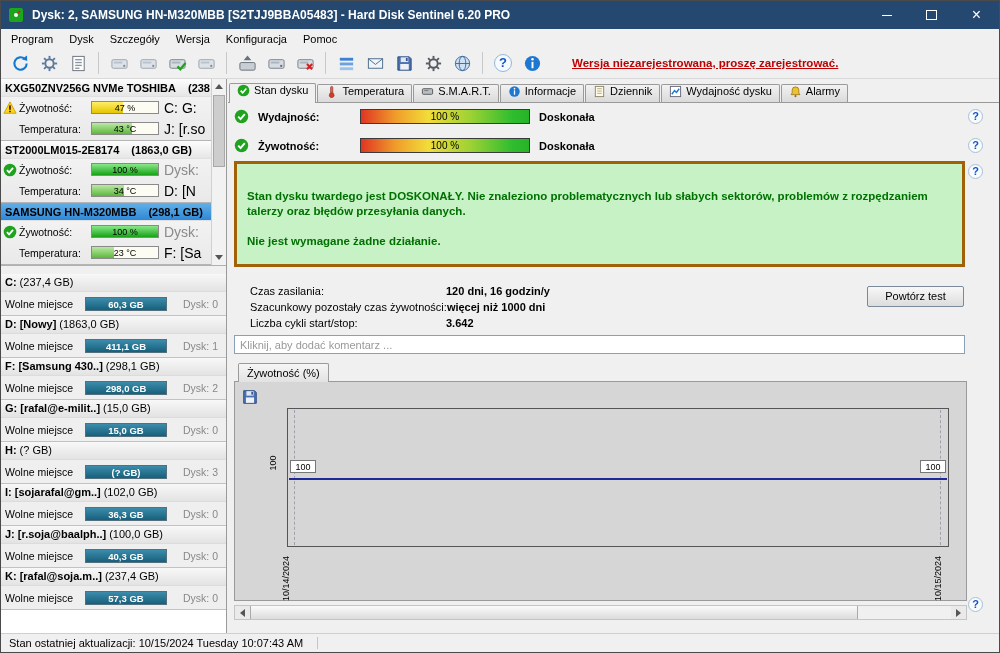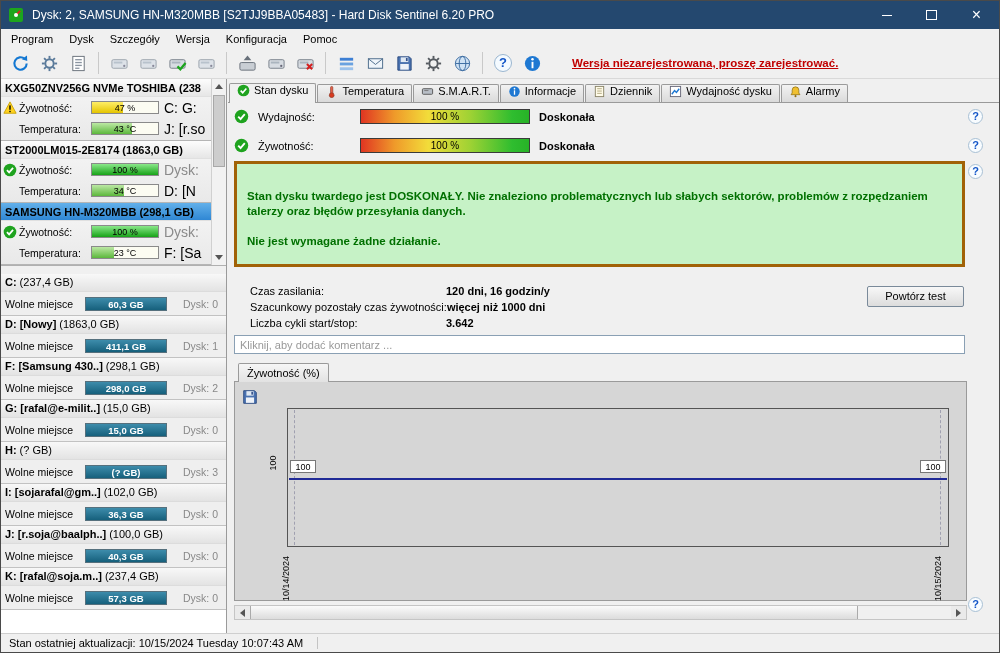--- a/index.html
+++ b/index.html
@@ -1,21 +1,21 @@
 <!DOCTYPE html>
 <html><head>
 <meta charset="utf-8">
 <style>
 *{margin:0;padding:0;box-sizing:border-box;font-family:"Liberation Sans",sans-serif;}
 html,body{background:#9a9a9a;}
 .window{position:relative;width:1000px;height:653px;background:#f0f0f0;overflow:hidden;font-size:11px;color:#000;border:1px solid #4a4a4a;}
 
 .titlebar{position:absolute;top:0;left:0;right:0;height:28px;background:#24486f;display:flex;align-items:center;color:#fff;}
 .title-icon{width:16px;height:16px;margin:0 8px 0 7px;flex:0 0 16px;}
-.title-text{font-size:12px;flex:1;white-space:nowrap;overflow:hidden;}
+.title-text{font-size:12px;flex:1;white-space:nowrap;overflow:hidden;font-weight:bold;}
 .win-btns{display:flex;height:100%;}
 .win-btn{width:45px;height:100%;display:flex;align-items:center;justify-content:center;color:#fff;}
 .win-min::before{content:"";display:block;width:10px;height:1px;background:#fff;}
 .win-max::before{content:"";display:block;width:9px;height:8px;border:1px solid #fff;}
 .win-close::before{content:"×";font-size:16px;line-height:1;}
 
 .menubar{position:absolute;top:28px;left:0;right:0;height:19px;background:#f0f0f0;display:flex;align-items:center;padding-left:2px;}
 .menu-item{padding:0 8px;height:100%;display:flex;align-items:center;}
 
 .toolbar{position:absolute;top:47px;left:0;right:0;height:31px;background:#f0f0f0;border-bottom:1px solid #d9d9d9;display:flex;align-items:center;padding-left:6px;gap:3px;}
@@ -26,21 +26,21 @@
 .tb-help::before{content:"?";}
 .register-link{margin-left:24px;color:#c00000;font-weight:bold;text-decoration:underline;font-size:11.5px;white-space:nowrap;}
 
 .main{position:absolute;top:78px;left:0;right:0;bottom:19px;display:flex;}
 .sidebar{width:226px;flex:0 0 226px;border-right:1px solid #9a9a9a;background:#f0f0f0;display:flex;flex-direction:column;}
 .disk-list{position:relative;height:187px;border-bottom:1px solid #b0b0b0;background:#e6e6e6;}
 .disk-entries{margin-right:15px;}
 .disk-entry{height:62px;border-bottom:1px solid #b5b5b5;background:linear-gradient(#f6f6f6,#e9e9e9);}
 .d-header{height:18px;line-height:18px;padding-left:4px;font-weight:bold;white-space:nowrap;overflow:hidden;background:linear-gradient(#fdfdfd,#e6e6e6);border-bottom:1px solid #e0e0e0;}
 .d-header.selected{background:linear-gradient(#62b0ea,#2f87d4);}
-.d-cap{margin-left:3px;}
+.d-cap{margin-left:12px;}
 .d-row{height:21px;display:flex;align-items:center;padding-left:2px;}
 .d-icon{width:14px;height:14px;margin-right:2px;flex:0 0 14px;}
 .d-icon svg{width:14px;height:14px;}
 .d-label{width:72px;flex:0 0 72px;font-size:10.5px;}
 .d-bar{width:68px;height:13px;flex:0 0 68px;border:1px solid #8a8a8a;background:#fcfcf2;position:relative;}
 .d-bar .fill{position:absolute;left:0;top:0;bottom:0;}
 .fill-yellow{background:linear-gradient(#ffee66,#e4c400);}
 .fill-green{background:linear-gradient(#8ae88a,#17a317);}
 .fill-temp{background:linear-gradient(#bce8a4,#5cb83c);}
 .d-bar .bar-text{position:absolute;inset:0;text-align:center;font-size:9px;line-height:12px;}
@@ -70,21 +70,21 @@
 
 .content{flex:1;position:relative;background:#f0f0f0;}
 .tabs{position:absolute;top:3px;left:1px;right:0;height:21px;display:flex;align-items:flex-end;gap:1px;border-bottom:1px solid #9a9a9a;padding-left:1px;}
 .tab{height:18px;display:flex;align-items:flex-start;gap:4px;padding:0 7px;background:linear-gradient(#f2f2f2,#dadada);border:1px solid #9a9a9a;border-bottom:none;border-radius:2px 2px 0 0;white-space:nowrap;}
 .tab.active{height:20px;background:#f0f0f0;position:relative;z-index:2;margin-bottom:-1px;}
 .tab svg{width:13px;height:13px;}
 .status-row{position:absolute;left:7px;display:flex;align-items:center;height:17px;}
 .row-1{top:29px;}.row-2{top:58px;}
 .sr-icon{width:15px;height:15px;margin-right:9px;}
 .sr-icon svg{width:15px;height:15px;}
-.sr-label{width:102px;}
+.sr-label{width:102px;font-weight:bold;}
 .main-bar{width:170px;height:15px;border:1px solid #3a3a3a;position:relative;background:#fff;}
 .main-bar .fill{position:absolute;left:0;top:0;bottom:0;background:linear-gradient(90deg,#e03522 0%,#ef9a2a 20%,#f2dc3a 40%,#9ed234 65%,#2fbd2f 90%,#27b327 100%);}
 .main-bar .bar-text{position:absolute;inset:0;text-align:center;font-size:10px;line-height:14px;}
 .sr-rating{margin-left:9px;font-weight:bold;}
 .help{position:absolute;width:15px;height:15px;border-radius:50%;border:1px solid #a8c0d4;background:#f8fcff;color:#1356c8;font-weight:bold;font-size:11px;line-height:13px;text-align:center;left:741px;}
 .help::before{content:"?";}
 .help-1{top:30px;}.help-2{top:59px;}.help-3{top:85px;}.help-4{top:518px;}
 .green-note{position:absolute;top:82px;left:7px;width:731px;height:106px;background:#c6f2c6;border:3px solid #a16207;padding:25px 10px;color:#007000;font-weight:bold;font-size:11.5px;line-height:15px;}
 .green-note .p2{margin-top:15px;}
 .stats{position:absolute;top:206px;left:23px;}

